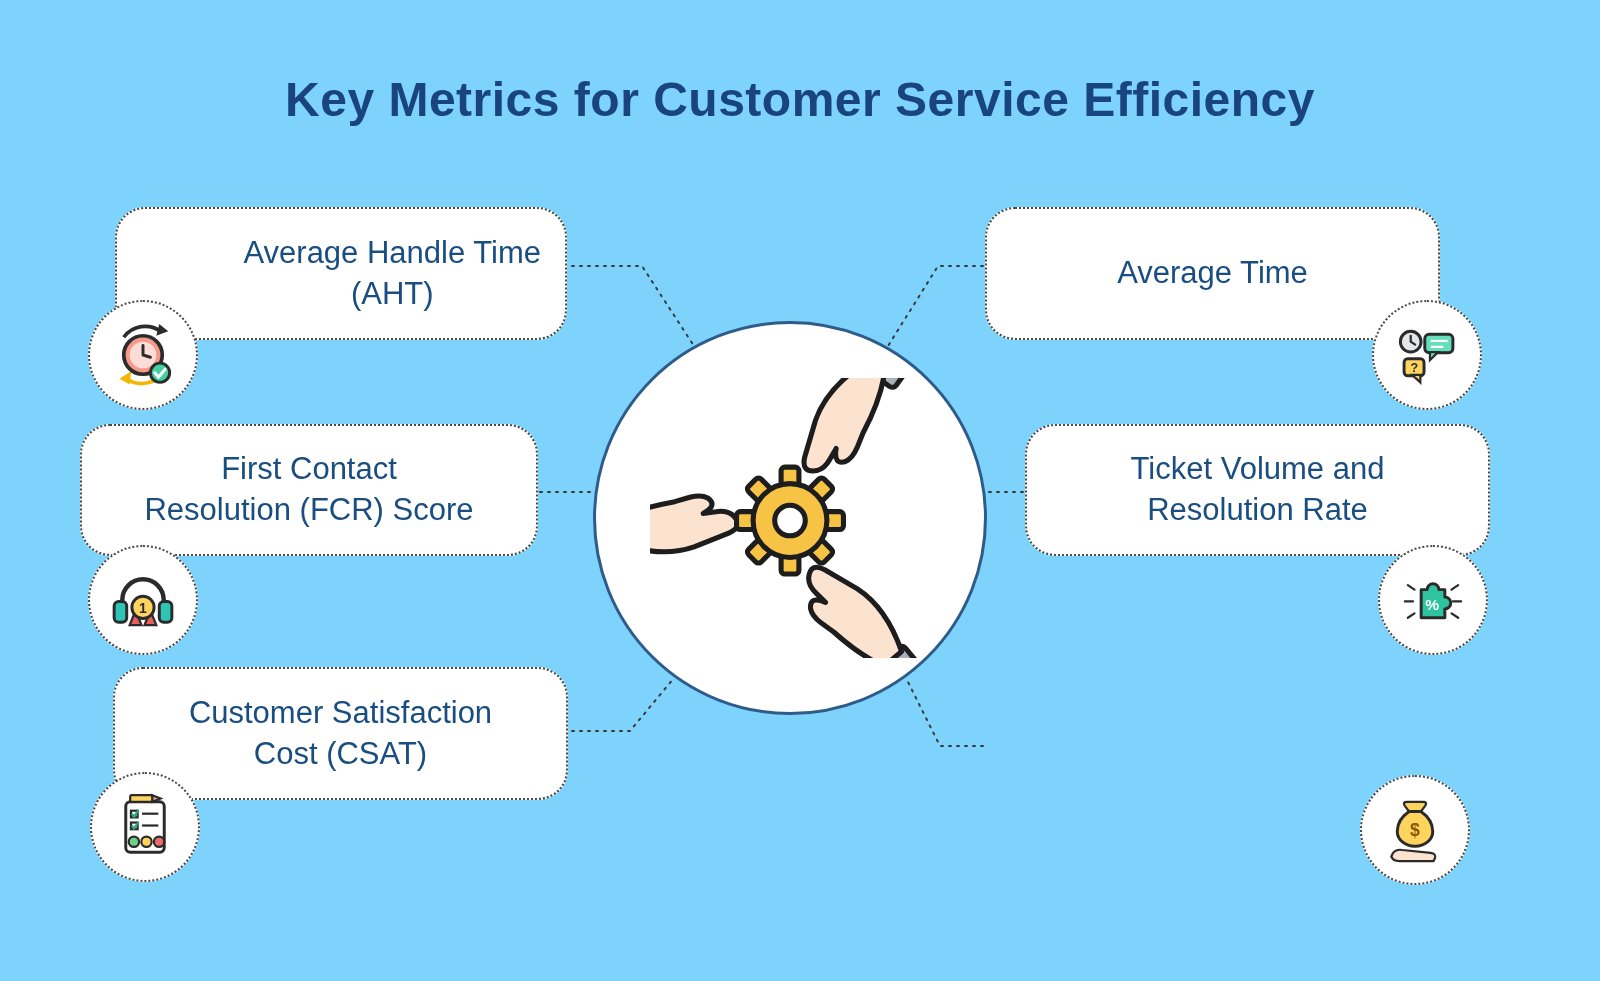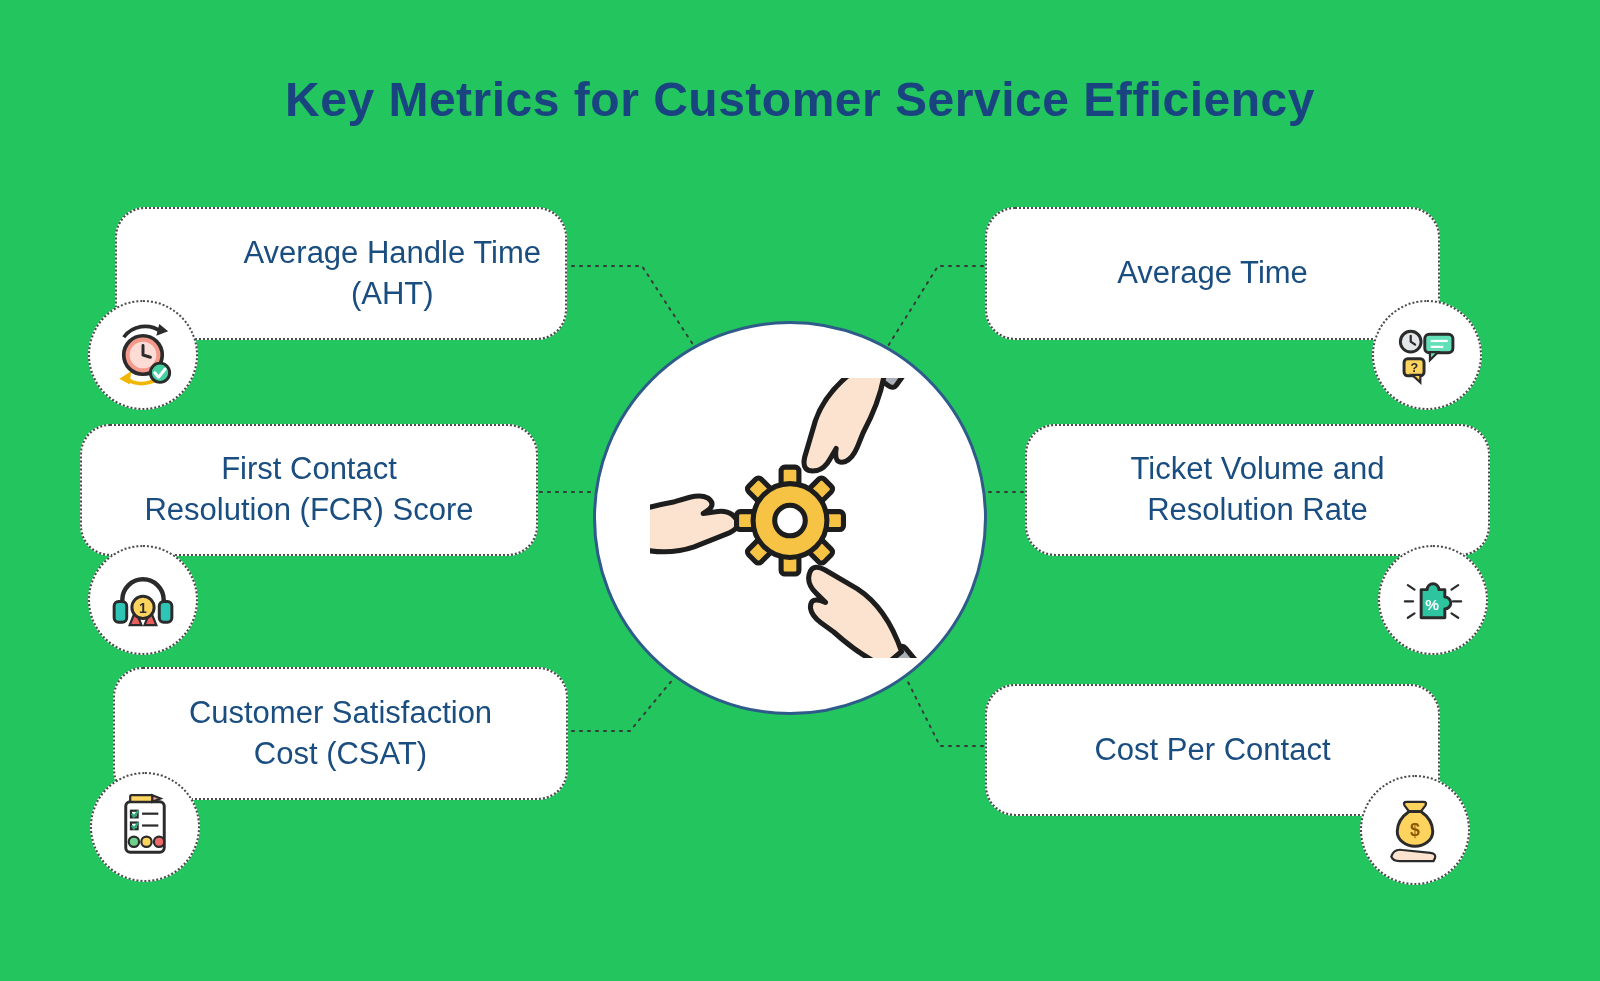--- a/index.html
+++ b/index.html
@@ -1,18 +1,18 @@
 <!DOCTYPE html>
 <html><head>
 <meta charset="utf-8">
 <style>
   html,body{margin:0;padding:0;background:#cde7f4;}
   .canvas{
     position:relative;width:1600px;height:981px;overflow:hidden;
-    background:#22c55e;font-family:"Liberation Sans",sans-serif;
+    background:#7dd3fc;font-family:"Liberation Sans",sans-serif;
   }
   .title{
     position:absolute;left:0;top:72px;width:100%;margin:0;
     text-align:center;font-size:48px;font-weight:700;color:#1a4480;
     letter-spacing:0.5px;
   }
   .connectors{position:absolute;left:0;top:0;width:1600px;height:981px;pointer-events:none;}
   .metric-box{
     position:absolute;background:#ffffff;border:2px dotted #4a4a4a;border-radius:30px;
     display:flex;align-items:center;justify-content:center;text-align:center;
@@ -102,23 +102,20 @@
     <span>Customer Satisfaction
 Cost (CSAT)</span>
   </div>
   <div class="metric-box box-4">
     <span>Average Time</span>
   </div>
   <div class="metric-box box-5">
     <span>Ticket Volume and
 Resolution Rate</span>
   </div>
-  <div class="metric-box box-6">
-    <span>Cost Per Contact</span>
-  </div>
 
   <div class="icon-circle icon-1">
     <svg viewBox="0 0 100 100">
       <path d="M24 26 A36 36 0 0 1 74 18" fill="none" stroke="#2b2b2b" stroke-width="5"></path>
       <polygon points="72,8 84,18 68,24" fill="#2b2b2b"></polygon>
       <path d="M80 70 A36 36 0 0 1 28 82" fill="none" stroke="#f2b705" stroke-width="5"></path>
       <polygon points="32,90 18,82 34,72" fill="#f2b705"></polygon>
       <circle cx="50" cy="50" r="26" fill="#f59a8a" stroke="#2b2b2b" stroke-width="5"></circle>
       <circle cx="50" cy="50" r="18" fill="#fcdcd4"></circle>
       <path d="M50 50 L50 37 M50 50 L60 53" stroke="#2b2b2b" stroke-width="4" stroke-linecap="round" fill="none"></path>

